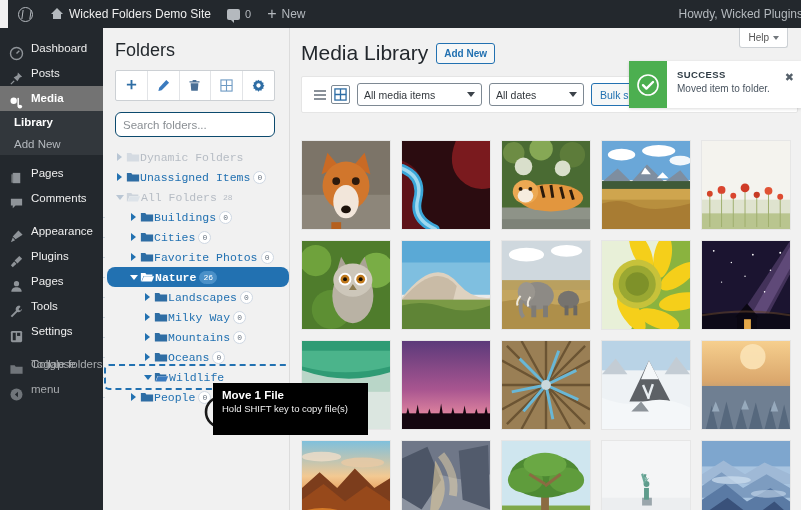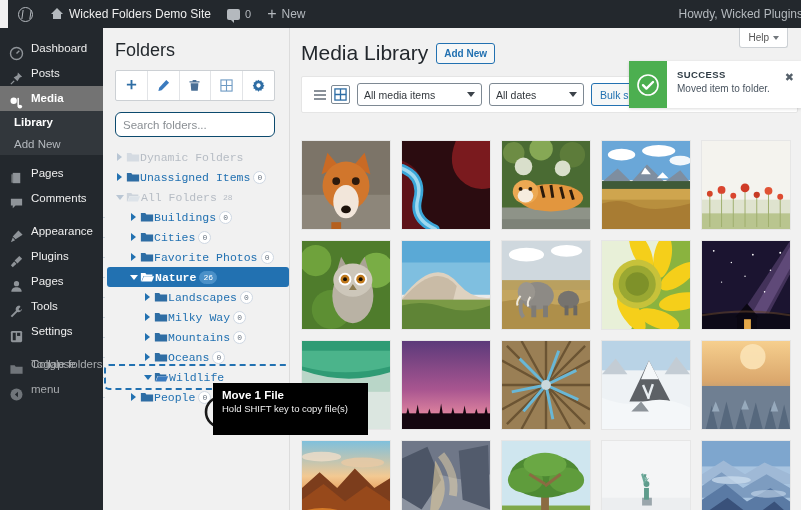--- a/index.html
+++ b/index.html
@@ -86,21 +86,21 @@
   .caret-r { width: 0; height: 0; border-top: 4px solid transparent; border-bottom: 4px solid transparent; border-left: 5px solid #2271b1; }
   .caret-d { width: 0; height: 0; border-left: 4px solid transparent; border-right: 4px solid transparent; border-top: 5px solid #2271b1; }
   .caret-r.pale { border-left-color: #b9c6d4; }
   .caret-d.pale { border-top-color: #b9c6d4; }
   .fname { color: #2271b1; font-size: 11.5px; }
   .badge {
     display: inline-flex; align-items: center; justify-content: center;
     min-width: 13px; height: 13px; padding: 0 3px; border-radius: 7px;
     background: #fff; border: 1px solid #cfd8e3; color: #6b7683; font-size: 8px; margin-left: 3px;
   }
-  .node.sel { background: #2271b1; border-radius: 3px; padding-right: 6px; }
+  .node.sel { background: #2271b1; border-radius: 8px; padding-right: 6px; }
   .node.sel .fname { color: #fff; font-weight: 600; }
   .node.sel .badge { background: #4a90c8; border-color: #4a90c8; color: #fff; }
   .node.sel .caret-d { border-top-color: #fff; }
   .node.muted .fname { color: #b6bcc4; }
   .node.muted .badge { color: #b6bcc4; border-color: #dfe3e8; }
   .elbow { position: absolute; left: -9px; top: 0; width: 9px; height: 20px; }
   .elbow:before { content:""; position:absolute; left:0; top:0; width:1px; height:20px; background:#cdd6df; }
   .elbow:after { content:""; position:absolute; left:0; top:10px; width:7px; height:1px; background:#cdd6df; }
   .lvl1 { padding-left: 6px; }
   .lvl2 { padding-left: 20px; }

